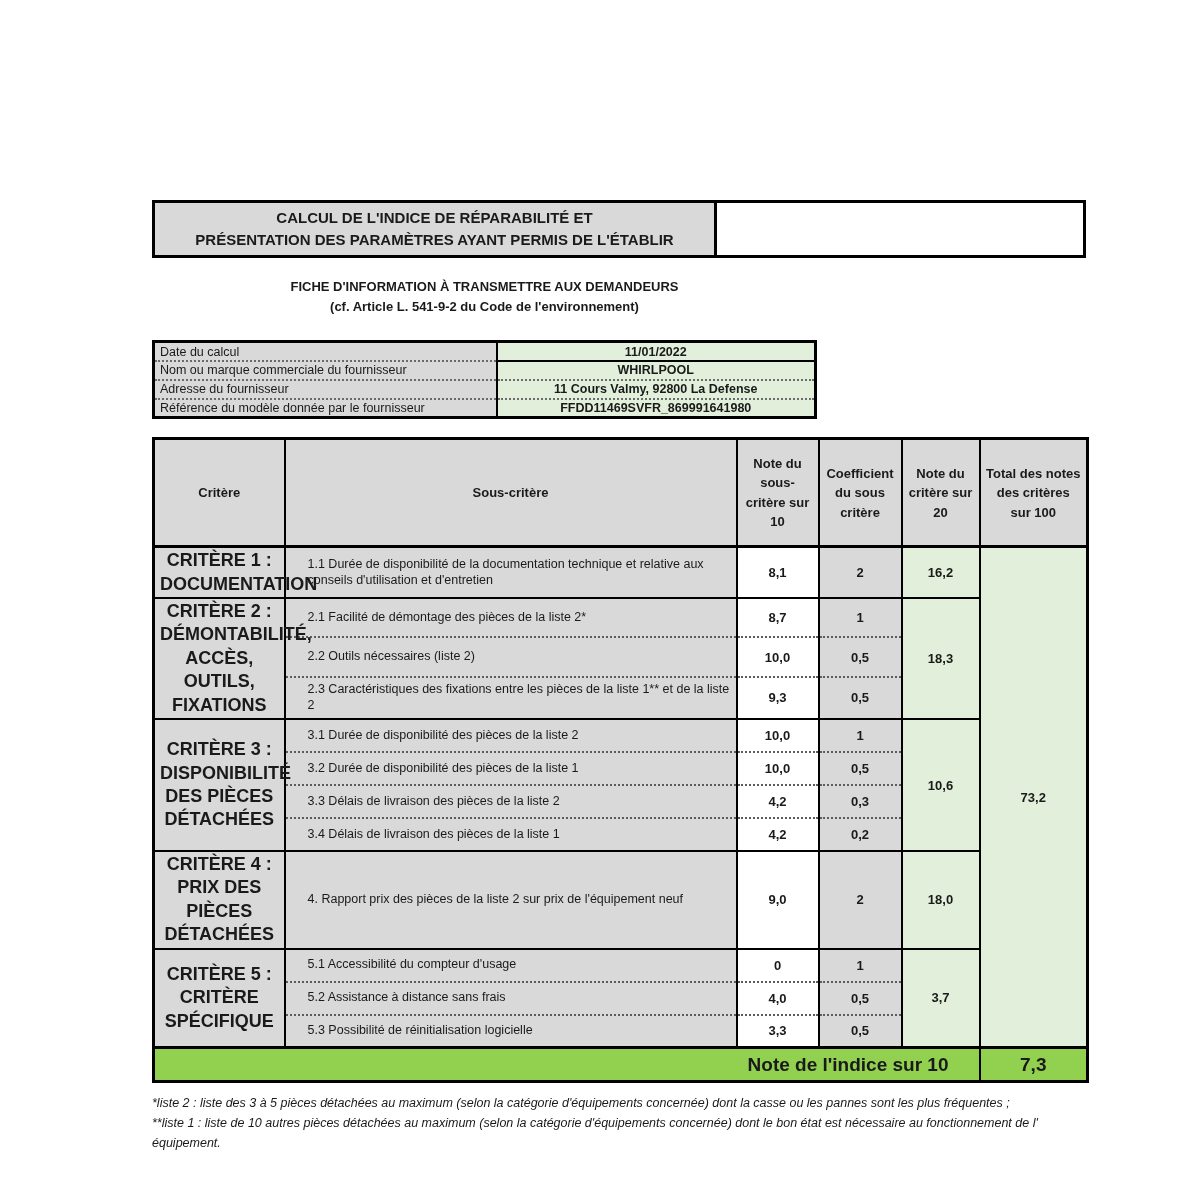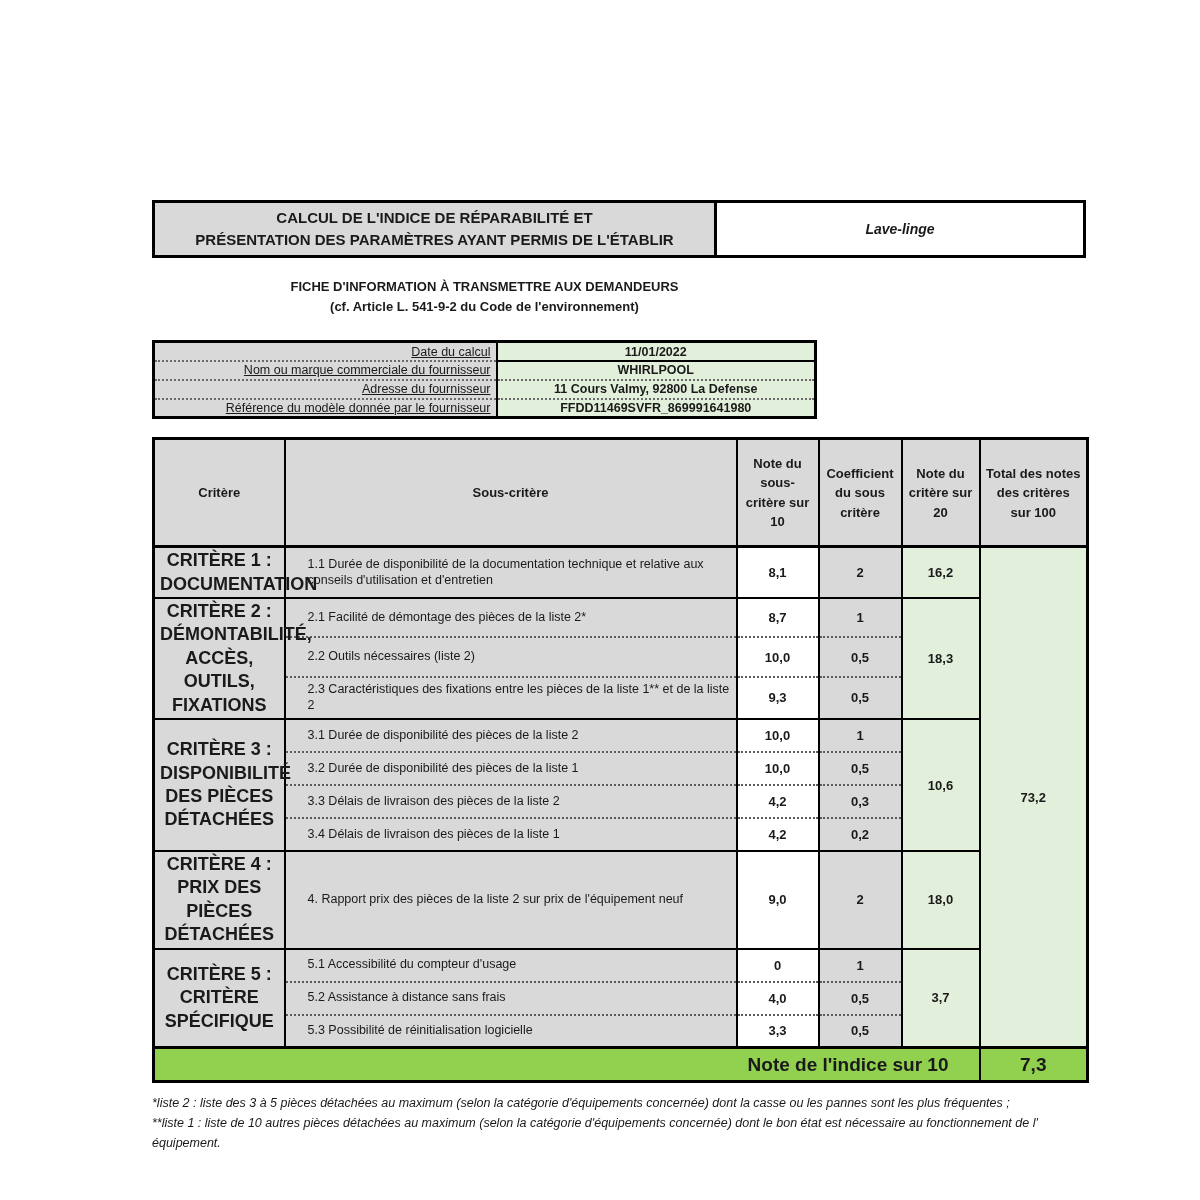--- a/index.html
+++ b/index.html
@@ -29,21 +29,21 @@
     font-style:italic;font-weight:bold;font-size:14px;background:#fff;
   }
 
   
   .subtitle{width:665px;margin-top:19px;text-align:center;font-weight:bold;font-size:13px;line-height:1.55;}
 
   
   table{border-collapse:collapse;}
   .info-table{width:665px;margin-top:23px;border:3px solid #000;table-layout:fixed;}
   .info-table td{height:19px;padding:0 5px;font-size:12.5px;vertical-align:middle;}
-  .info-table td.il{width:343px;background:var(--gray);text-align:right;text-decoration:underline;}
+  .info-table td.il{width:343px;background:var(--gray);text-align:left;}
   .info-table td.iv{background:var(--lightgreen);text-align:center;font-weight:bold;border-left:2.5px solid #000;}
   .info-table tr + tr td{border-top:2px dotted #6a6a6a;}
   .info-table tr.solid-sep td.iv{border-top:2px solid #000;}
 
   
   .main-table{width:934px;margin-top:18px;border:3px solid #000;table-layout:fixed;}
   .main-table col.c-crit{width:131px;}
   .main-table col.c-sub{width:452px;}
   .main-table col.c-note{width:82px;}
   .main-table col.c-coef{width:83px;}
@@ -79,21 +79,20 @@
 </head>
 <body>
 
 <div class="doc">
 
   <div class="header-row">
     <div class="header-left">
       <span>CALCUL DE L'INDICE DE RÉPARABILITÉ ET</span>
       <span>PRÉSENTATION DES PARAMÈTRES AYANT PERMIS DE L'ÉTABLIR</span>
     </div>
-    <div class="header-right">Lave-linge</div>
   </div>
 
   <div class="subtitle">
     <div>FICHE D'INFORMATION À TRANSMETTRE AUX DEMANDEURS</div>
     <div>(cf. Article L. 541-9-2 du Code de l'environnement)</div>
   </div>
 
   <table class="info-table">
     <tbody>
       <tr>

